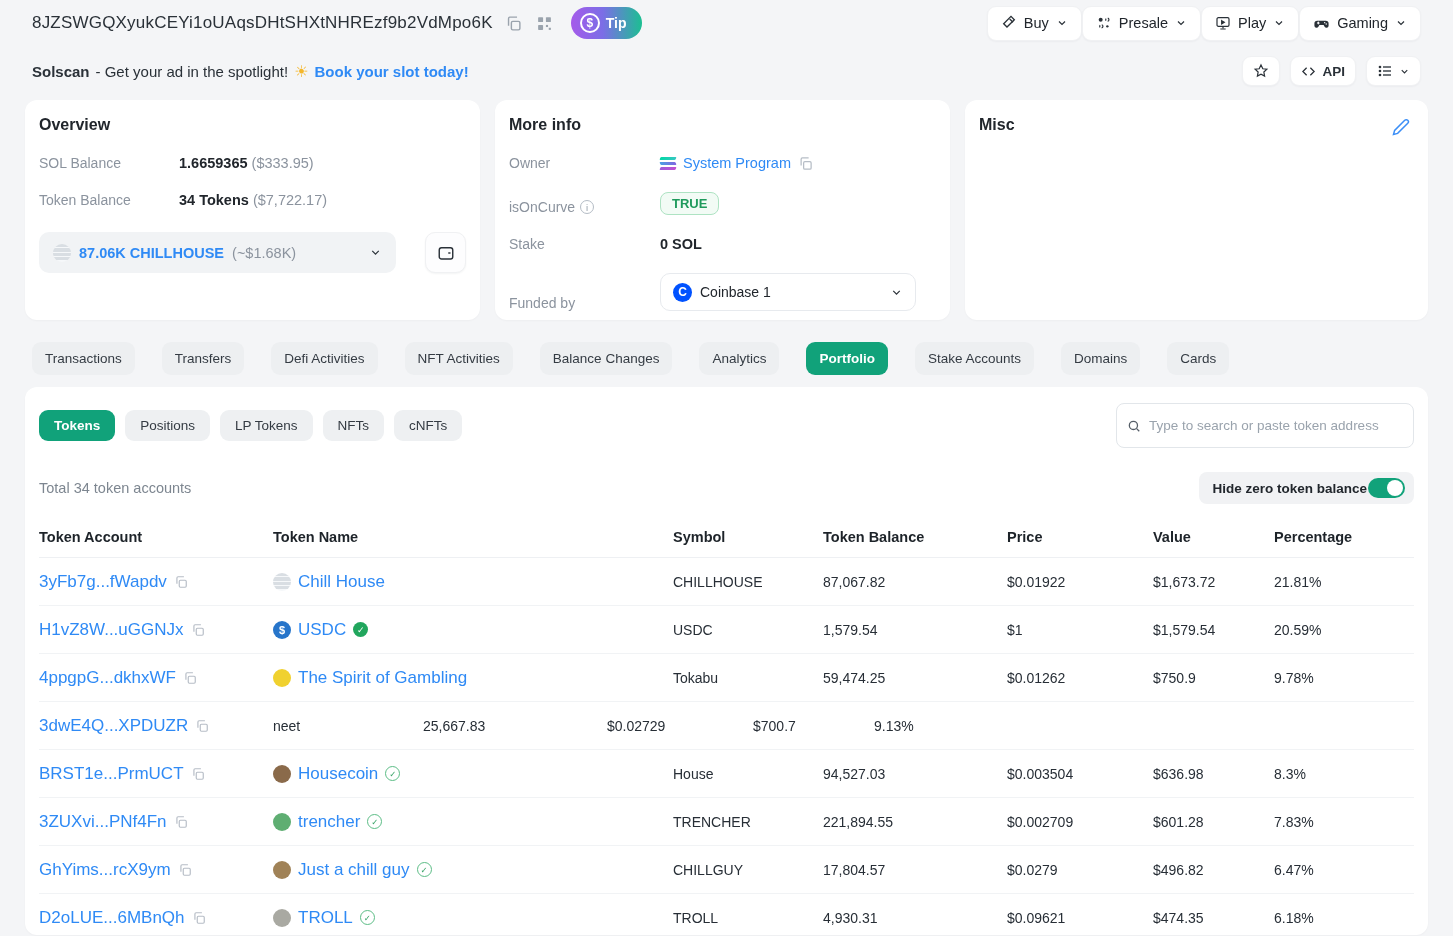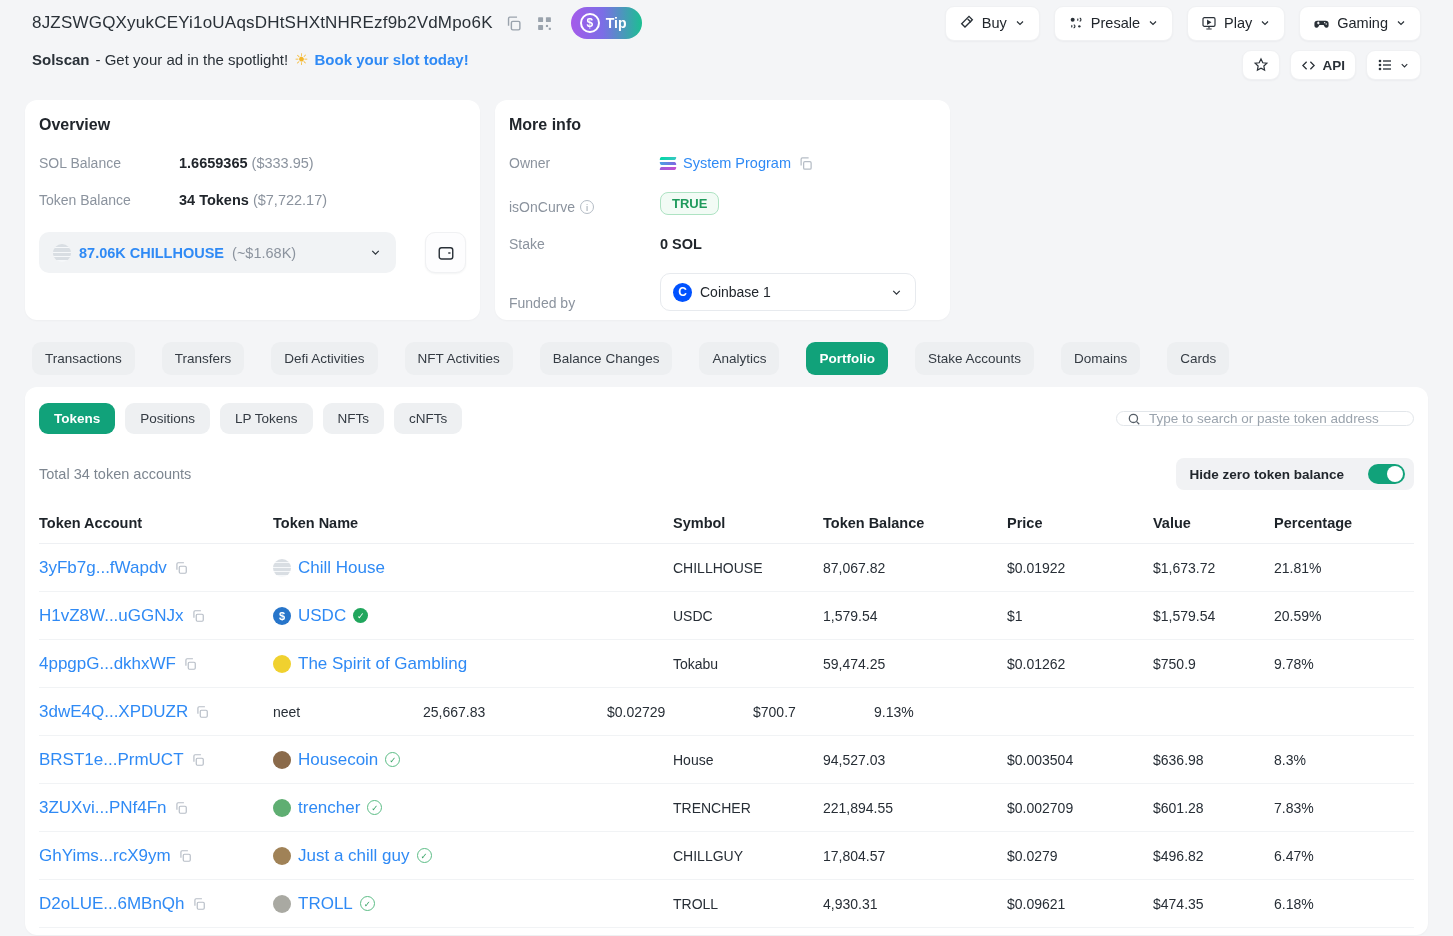--- a/index.html
+++ b/index.html
@@ -14,27 +14,27 @@
 
   
   .top-row { display:flex; align-items:center; justify-content:space-between; height:46px; padding:0 7px; }
   .addr-wrap { display:flex; align-items:center; gap:10px; }
   .address { font-size:17px; color:#2a3138; letter-spacing:.2px; }
   .ic-btn { background:none; border:none; cursor:pointer; display:inline-flex; align-items:center; color:#9aa3ad; padding:2px; }
   .tip-btn { display:inline-flex; align-items:center; gap:6px; border:none; cursor:pointer;
     background:linear-gradient(90deg,#a55bea 0%, #7b6ee6 45%, #1cbf92 100%);
     color:#fff; font-weight:700; font-size:14px; border-radius:999px; padding:6px 16px 6px 9px; margin-left:6px;}
   .tip-coin { width:20px; height:20px; border:2px solid #fff; border-radius:50%; display:flex; align-items:center; justify-content:center; font-size:12px; font-weight:700; }
-  .nav-btns { display:flex; gap:14px; }
+  .nav-btns { display:flex; }
   .nav-btn { display:inline-flex; align-items:center; gap:7px; background:#fff; border:1px solid #f0f1f3;
     border-radius:9px; padding:8px 13px; font-size:14.5px; color:#21262c; cursor:pointer; box-shadow:0 1px 2px rgba(20,30,40,.04); font-family:inherit;}
   .nav-btn svg { display:block; }
 
   
-  .banner-row { display:flex; align-items:flex-start; justify-content:space-between; height:42px; padding:0 7px; margin-top:4px; }
+  .banner-row { display:flex; align-items:center; justify-content:space-between; height:42px; padding:0 7px; margin-top:4px; }
   .banner-left { font-size:15px; color:#2a3138; display:flex; align-items:center; gap:6px; }
   .banner-brand { font-weight:700; }
   .banner-sun { color:#f4b62a; font-size:16px; }
   .banner-link { color:#2f8af5; font-weight:700; cursor:pointer; text-decoration:none; }
   .banner-right { display:flex; gap:10px; }
   .sq-btn { display:inline-flex; align-items:center; gap:6px; background:#fff; border:1px solid #f0f1f3; border-radius:9px;
     padding:6px 10px; cursor:pointer; color:#2a3138; font-size:13.5px; font-weight:600; box-shadow:0 1px 2px rgba(20,30,40,.04); font-family:inherit;}
 
   
   .cards { display:flex; gap:15px; margin-top:8px; }
@@ -80,26 +80,26 @@
   .tab { background:#edeff1; border:none; border-radius:9px; padding:9px 13px; font-size:13.5px; color:#343b43;
     cursor:pointer; white-space:nowrap; font-family:inherit; }
   .tab.active { background:#11a27a; color:#fff; font-weight:700; }
 
   
   .main-card { background:#fff; border-radius:12px; margin-top:12px; padding:16px 14px 0; height:548px; box-shadow:0 1px 2px rgba(20,30,40,.03); }
   .sub-row { display:flex; align-items:center; justify-content:space-between; }
   .subtabs { display:flex; gap:10px; }
   .subtab { background:#eef0f2; border:none; border-radius:9px; padding:8px 15px; font-size:13.5px; color:#343b43; cursor:pointer; font-family:inherit;}
   .subtab.active { background:#11a27a; color:#fff; font-weight:700; }
-  .search-box { display:flex; align-items:center; gap:8px; border:1px solid #e2e6ea; border-radius:8px; width:298px; height:15px; padding:0 10px; background:#fff;}
+  .search-box { display:flex; align-items:center; gap:8px; border:1px solid #e2e6ea; border-radius:8px; width:298px; height:45px; padding:0 10px; background:#fff;}
   .search-box input { border:none; outline:none; flex:1; font-size:13.5px; color:#2a3138; font-family:inherit; background:transparent;}
   .search-box input::placeholder { color:#9aa3ad; }
   .total-row { display:flex; align-items:center; justify-content:space-between; margin-top:24px; }
   .total-text { color:#7d8690; font-size:14.5px; }
-  .hide-zero { display:flex; align-items:center; gap:24px; background:#f1f2f4; border-radius:8px; padding:6px 9px 6px 13px; cursor:pointer;}
+  .hide-zero { display:flex; align-items:center; gap:1px; background:#f1f2f4; border-radius:8px; padding:6px 9px 6px 13px; cursor:pointer;}
   .hide-zero-label { font-size:13.5px; font-weight:700; color:#21262c; }
   .switch { width:37px; height:20px; background:#11a27a; border-radius:999px; position:relative; flex-shrink:0;}
   .switch::after { content:""; position:absolute; top:2px; right:2px; width:16px; height:16px; background:#fff; border-radius:50%; }
 
   
   .table { margin-top:12px; }
   .thead, .trow { display:flex; align-items:center; }
   .thead { height:42px; border-bottom:1px solid #eef0f3; }
   .th { font-weight:700; font-size:14.5px; color:#1d2329; }
   .trow { height:48px; border-bottom:1px solid #f1f3f5; }
@@ -305,20 +305,28 @@
         <button class="funded-dd">
           <span class="cb-logo">C</span>
           <span>Coinbase 1</span>
           <svg style="margin-left:auto" width="13" height="13" viewBox="0 0 24 24" fill="none" stroke="#2a3138" stroke-width="2.2">
               <polyline points="6 9 12 15 18 9"></polyline>
             </svg>
         </button>
       </div>
     </div>
 
+    <div class="card card-misc">
+      <div class="card-title">Misc</div>
+      <span class="edit-pencil">
+        <svg width="18" height="18" viewBox="0 0 24 24" fill="none" stroke="currentColor" stroke-width="2">
+            <path d="M17 3a2.8 2.8 0 0 1 4 4L7.5 20.5 2 22l1.5-5.5z"></path>
+          </svg>
+      </span>
+    </div>
   </div>
 
   <div class="tabs" id="tabs-mount">
       <button class="tab">Transactions</button>
       <button class="tab">Transfers</button>
       <button class="tab">Defi Activities</button>
       <button class="tab">NFT Activities</button>
       <button class="tab">Balance Changes</button>
       <button class="tab">Analytics</button>
       <button class="tab active">Portfolio</button>

